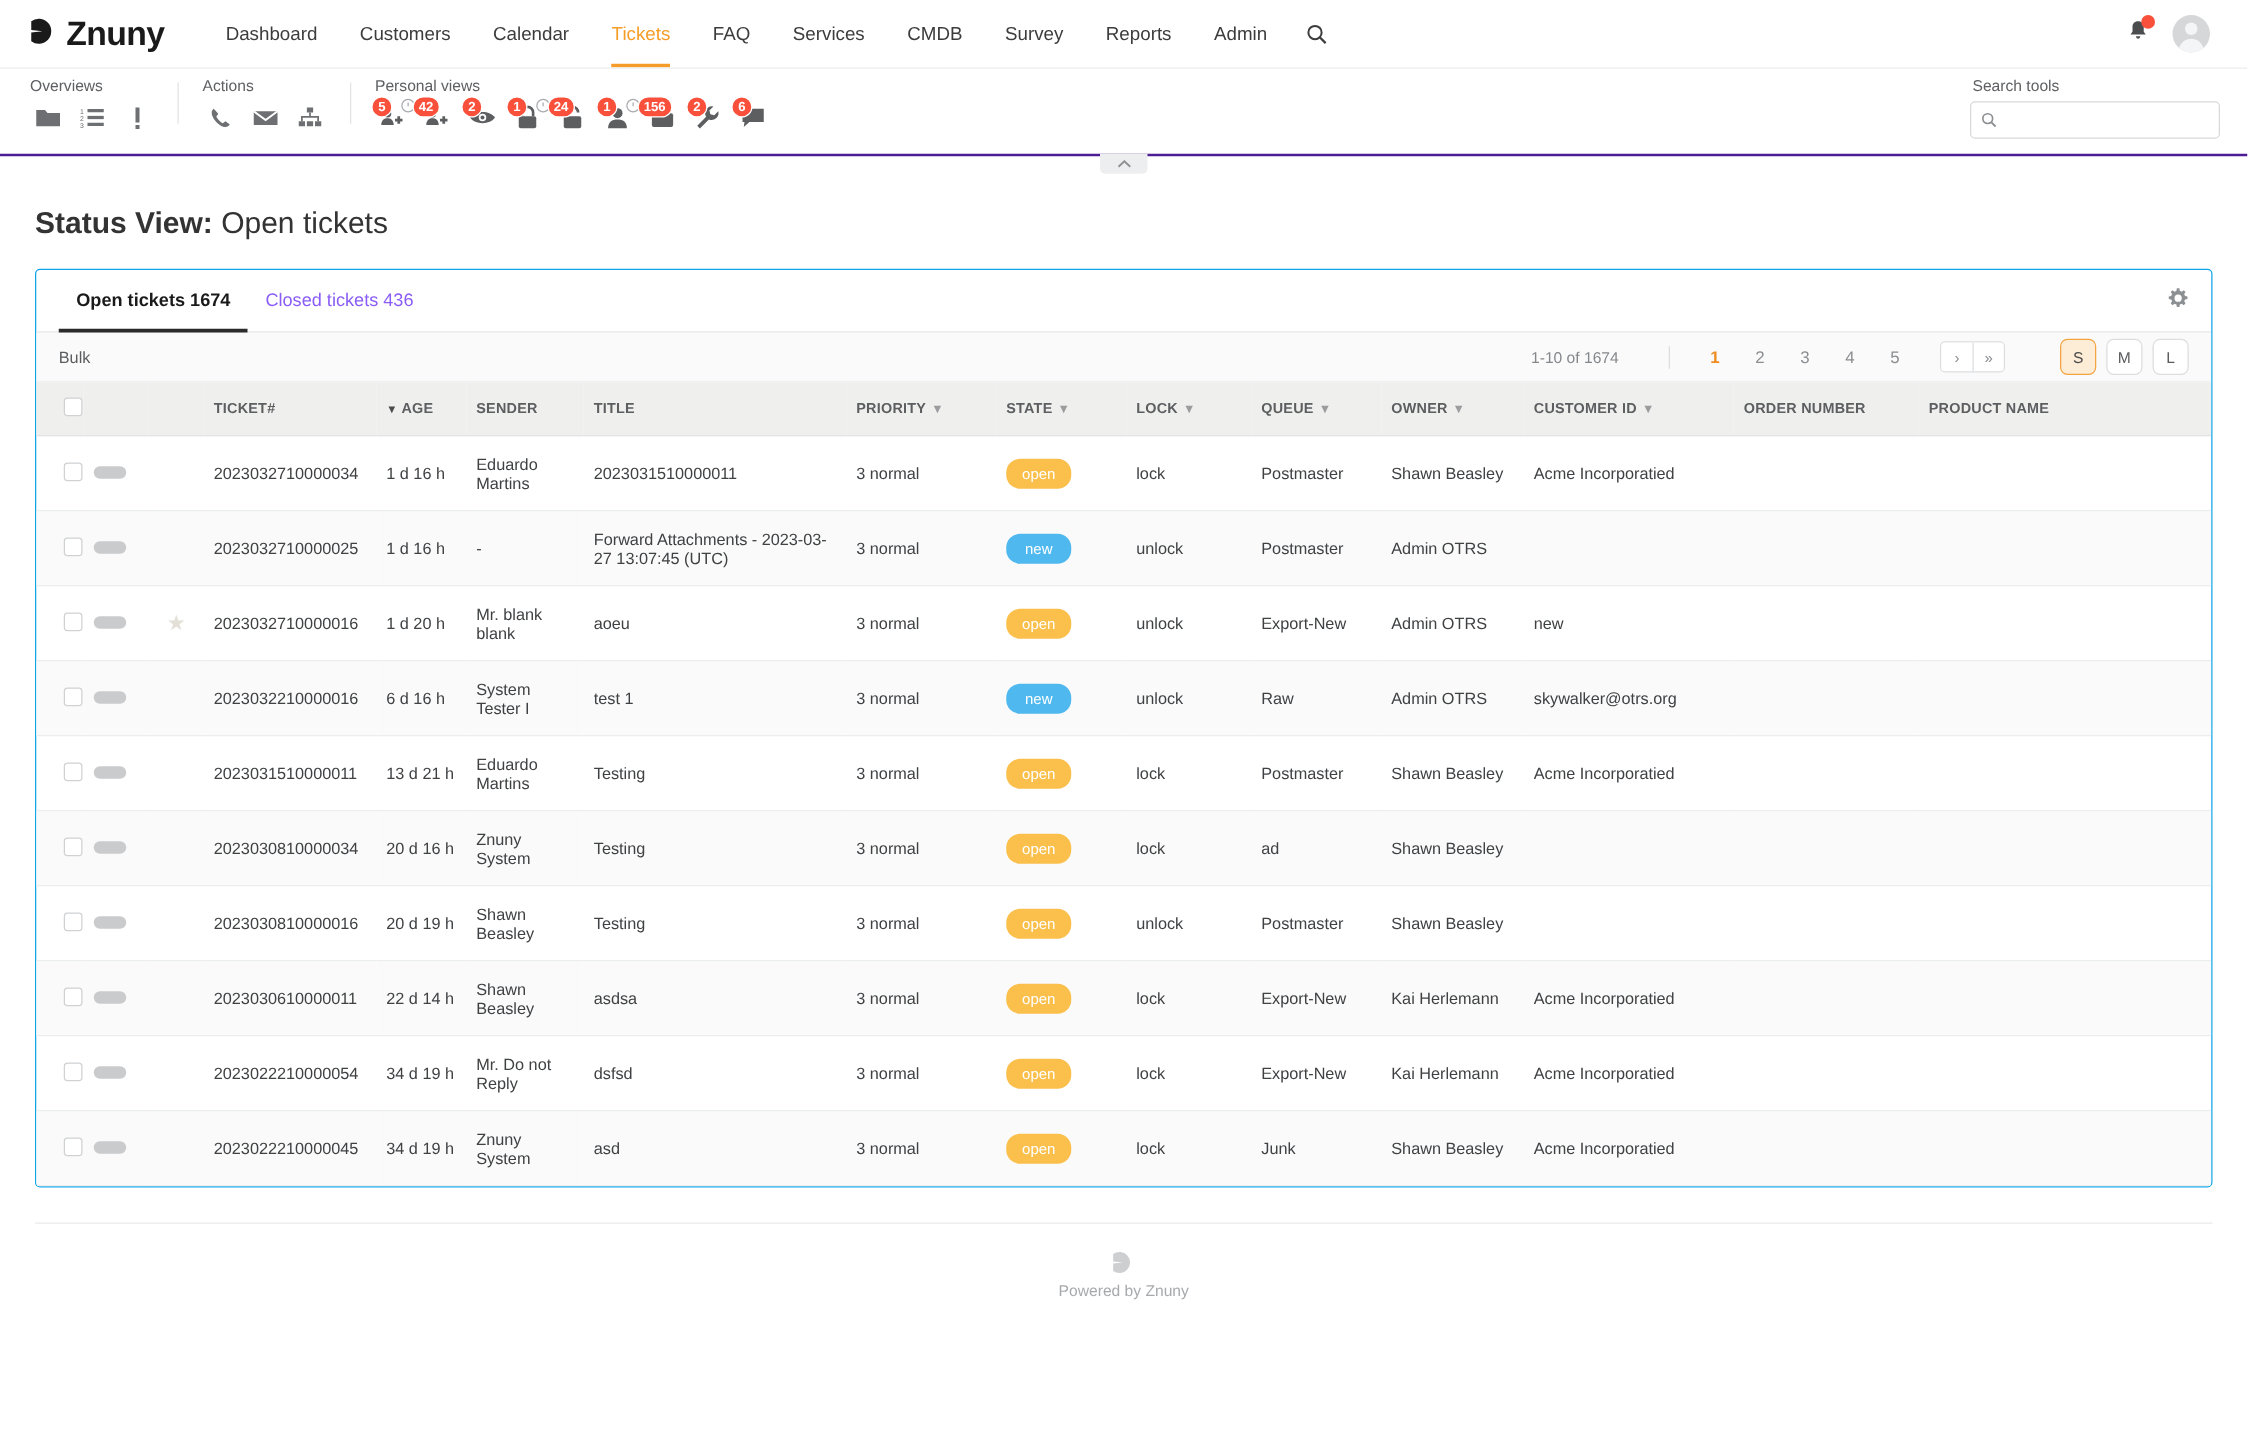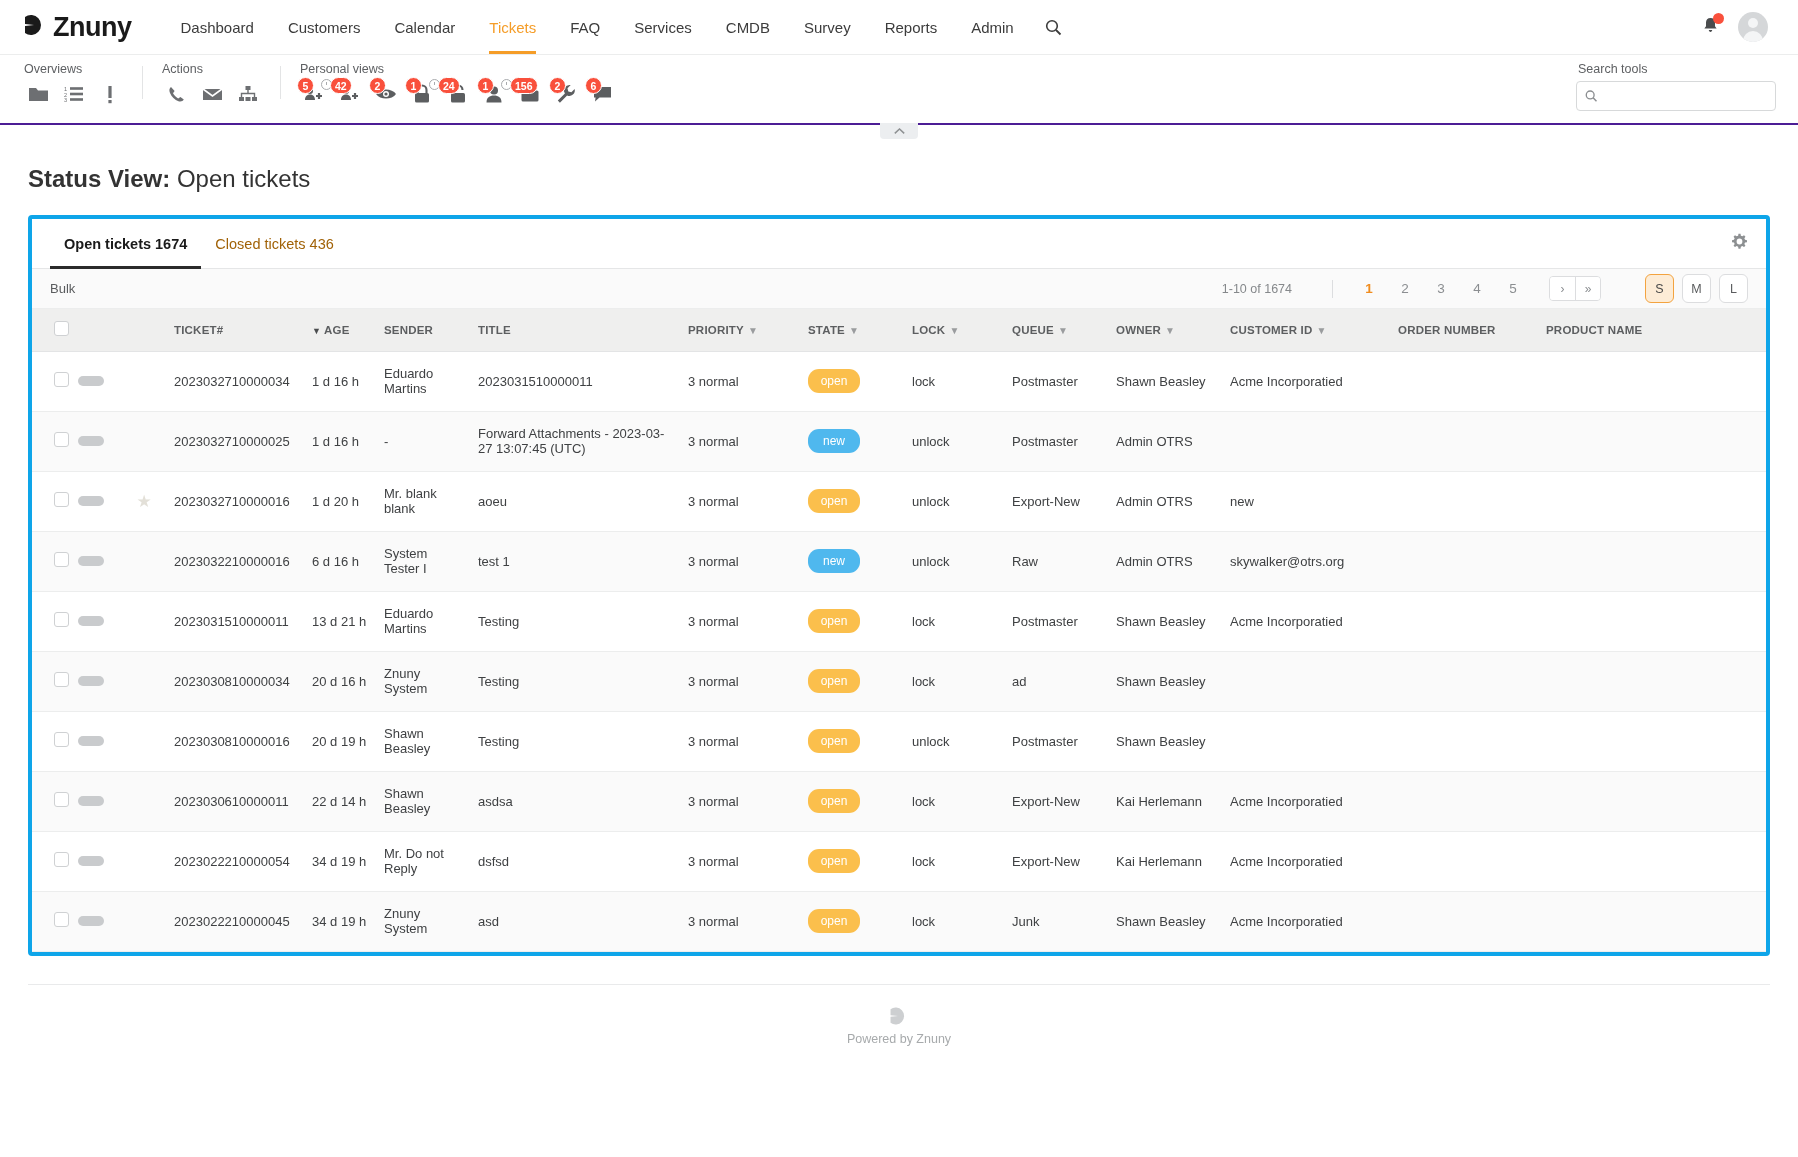--- a/index.html
+++ b/index.html
@@ -103,28 +103,28 @@
     width:38px; height:16px; background:#eceef0; border-radius:0 0 4px 4px;
     display:flex; align-items:center; justify-content:center; cursor:pointer; z-index:5;
   }
 
   
   .page { padding: 0 28px; }
   .page-title { font-size: 24px; margin: 40px 0 22px 0; font-weight: 400; color:#333; }
   .page-title b { font-weight: 700; }
 
   .panel {
-    border: 4px solid #0ea5e9; border-radius: 4px; background: #fff; overflow: hidden;
+    border: 1px solid #0ea5e9; border-radius: 4px; background: #fff; overflow: hidden;
   }
   .panel-tabs {
     display: flex; align-items: center; height: 50px;
     border-bottom: 1px solid #e5e6e7; padding-left: 18px; position: relative;
   }
   .ptab {
-    font-size: 14.5px; color:#a16207; padding: 0 14px; height: 50px;
+    font-size: 14.5px; color:#8b5cf6; padding: 0 14px; height: 50px;
     display:flex; align-items:center; cursor:pointer; position:relative;
   }
   .ptab.active { color:#1a1a1a; font-weight: 700; }
   .ptab.active::after {
     content:""; position:absolute; bottom:0; left:0; right:0; height:3px; background:#2b2b2b;
   }
   .gear-btn { margin-left:auto; margin-right: 18px; cursor:pointer; color:#8d9092; }
 
   .bulkbar {
     height: 40px; display:flex; align-items:center; padding: 0 18px;

